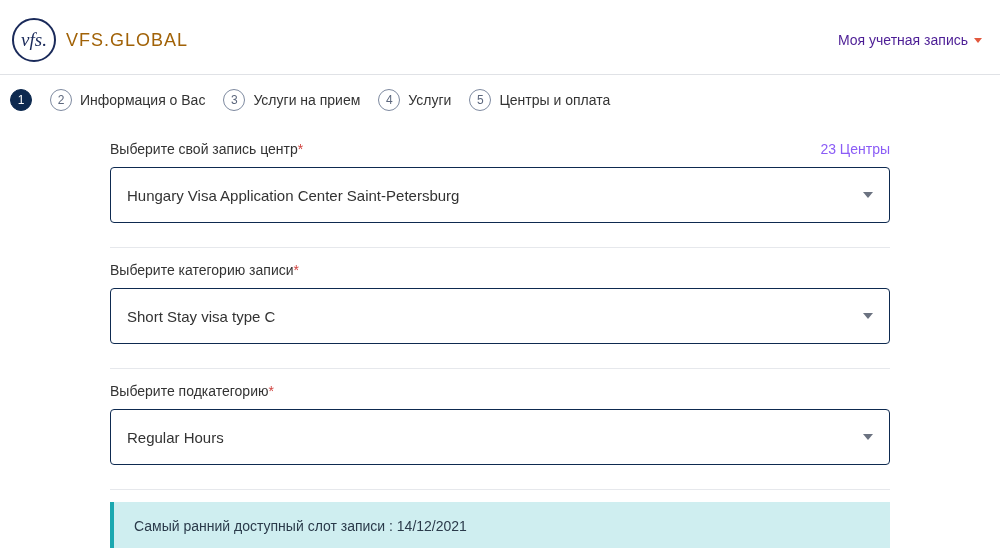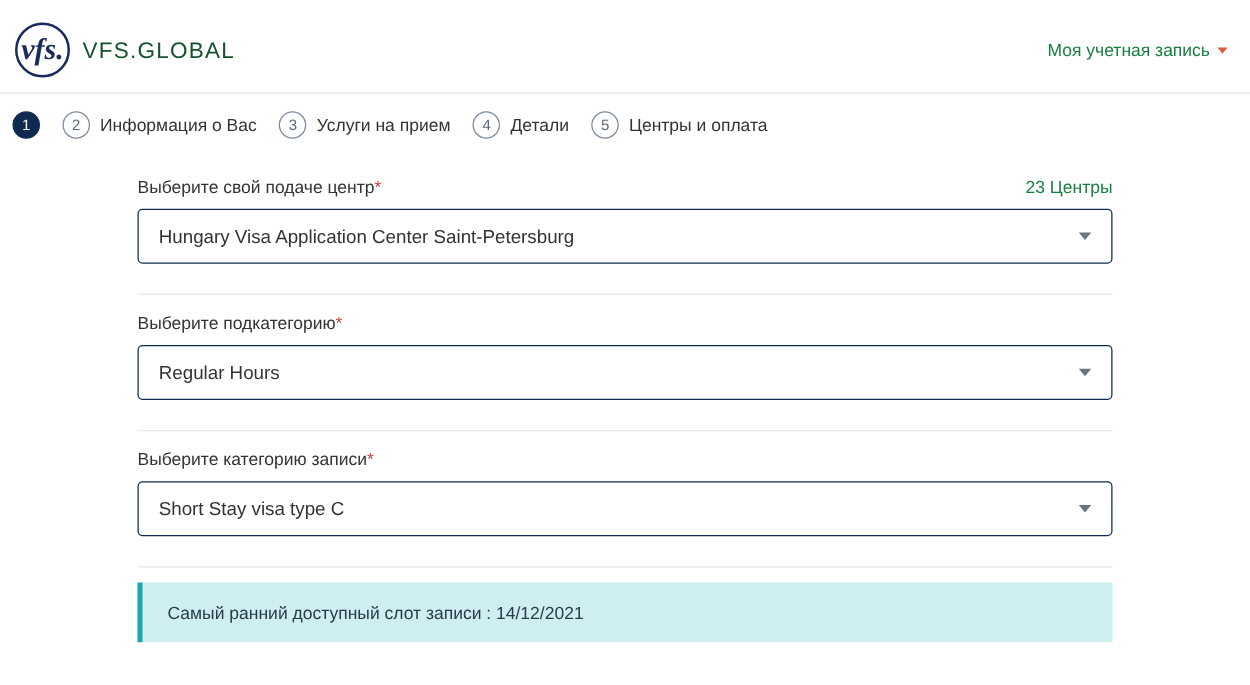--- a/index.html
+++ b/index.html
@@ -24,32 +24,32 @@
     width: 44px;
     height: 44px;
     border: 2px solid #1a2a5a;
     border-radius: 50%;
     display: flex;
     align-items: center;
     justify-content: center;
     color: #1a2a5a;
     font-style: italic;
     font-family: Georgia, 'Times New Roman', serif;
-    font-size: 24px;
-    font-weight: 700;
+    font-size: 19px;
+    font-weight: 400;
     text-align: center;
   }
   .logo-text {
-    color: #14532d;
+    color: #a16207;
     font-size: 18px;
     letter-spacing: 1px;
     font-weight: 500;
   }
   .account-link {
-    color: #15803d;
+    color: #4c1d95;
     font-size: 14px;
     display: flex;
     align-items: center;
     gap: 6px;
     cursor: pointer;
   }
   .account-link .caret {
     width: 0; height: 0;
     border-left: 4px solid transparent;
     border-right: 4px solid transparent;
@@ -106,26 +106,26 @@
     align-items: baseline;
     margin-bottom: 10px;
   }
   .field-label {
     font-size: 14px;
     color: #333;
   }
   .req { color: #d0423e; }
   .right-count {
     font-size: 14px;
-    color: #15803d;
+    color: #8b5cf6;
   }
   .select {
     border: 1.5px solid #0e2a50;
     border-radius: 4px;
-    height: 44px;
+    height: 56px;
     display: flex;
     align-items: center;
     justify-content: space-between;
     padding: 0 16px;
     font-size: 15px;
     color: #333;
     cursor: pointer;
     background: #fff;
   }
   .select .caret {
@@ -166,64 +166,64 @@
   <div class="step">
     <span class="num">2</span>
     <span>Информация о Вас</span>
   </div>
   <div class="step">
     <span class="num">3</span>
     <span>Услуги на прием</span>
   </div>
   <div class="step">
     <span class="num">4</span>
-    <span>Детали</span>
+    <span>Услуги</span>
   </div>
   <div class="step">
     <span class="num">5</span>
     <span>Центры и оплата</span>
   </div>
 </div>
 
 <div class="main">
 
   <div class="field-block">
     <div class="label-row">
       <div class="field-label">
-        <span>Выберите свой подаче центр</span><span class="req">*</span>
+        <span>Выберите свой запись центр</span><span class="req">*</span>
       </div>
       <div class="right-count">23 Центры</div>
     </div>
     <div class="select">
       <span>Hungary Visa Application Center Saint-Petersburg</span>
+      <span class="caret"></span>
+    </div>
+  </div>
+
+  <div class="field-block">
+    <div class="label-row">
+      <div class="field-label">
+        <span>Выберите категорию записи</span><span class="req">*</span>
+      </div>
+    </div>
+    <div class="select">
+      <span>Short Stay visa type C</span>
       <span class="caret"></span>
     </div>
   </div>
 
   <div class="field-block">
     <div class="label-row">
       <div class="field-label">
         <span>Выберите подкатегорию</span><span class="req">*</span>
       </div>
     </div>
     <div class="select">
       <span>Regular Hours</span>
       <span class="caret"></span>
     </div>
   </div>
 
-  <div class="field-block">
-    <div class="label-row">
-      <div class="field-label">
-        <span>Выберите категорию записи</span><span class="req">*</span>
-      </div>
-    </div>
-    <div class="select">
-      <span>Short Stay visa type C</span>
-      <span class="caret"></span>
-    </div>
-  </div>
-
   <div class="info-banner">
     <span>Самый ранний доступный слот записи : 14/12/2021</span>
   </div>
 
 </div>
 
 </body></html>

